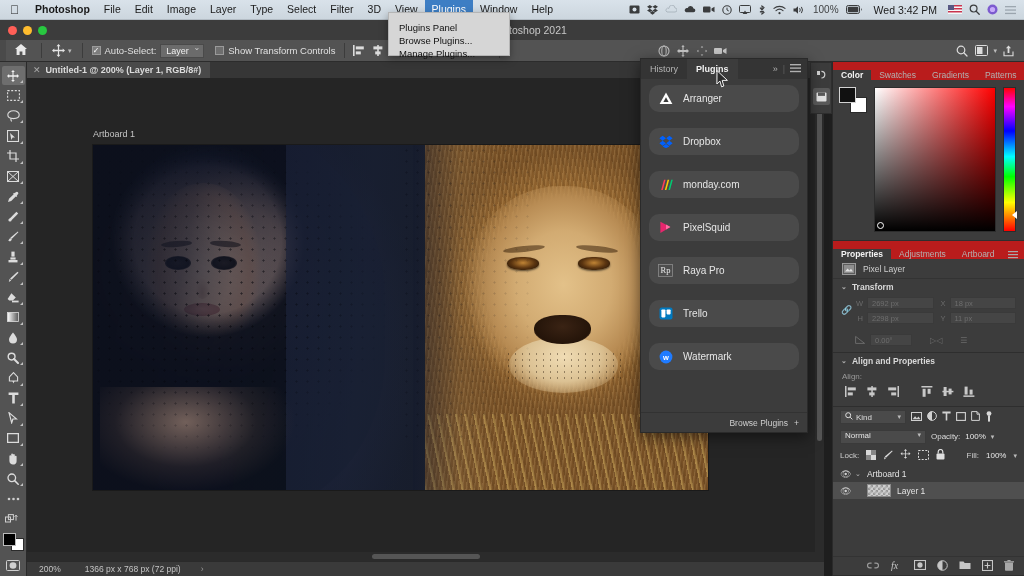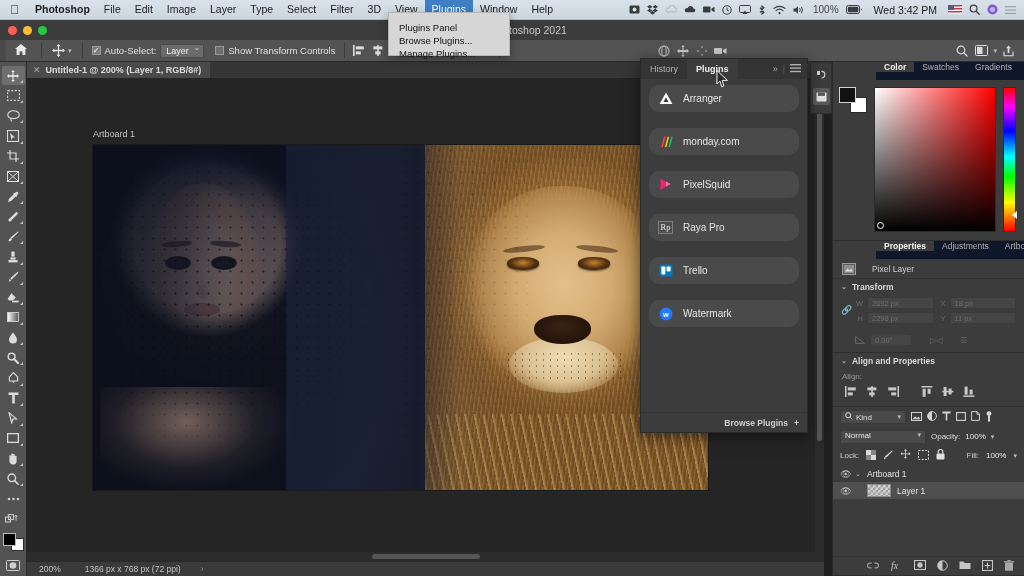--- a/index.html
+++ b/index.html
@@ -258,42 +258,42 @@
                     font-size:9px; color:#b0b0b0; }
   .pp-body { flex:1; overflow:hidden; padding:6px 8px 0 8px; }
   .pl-item {
     height:27px; background:#4a4a4a; border-radius:10px;
     display:flex; align-items:center; gap:10px; padding-left:9px;
     font-size:10px; color:#e6e6e6; margin-bottom:16px;
   }
   .pl-ic { width:15px; height:15px; display:flex; align-items:center; justify-content:center; flex:none; }
   .pp-foot {
     height:20px; border-top:1px solid #323232; display:flex; align-items:center;
-    justify-content:flex-end; gap:6px; padding-right:8px; font-size:8.5px; color:#cfcfcf;font-weight:bold;
+    justify-content:flex-end; gap:6px; padding-right:8px; font-size:8.5px; color:#cfcfcf;
   }
   .cursor-arrow { position:absolute; left:716px; top:70px; z-index:60; }
 
   
   .minidock {
     position:absolute; top:62px; left:810px; width:22px; height:52px;
     background:#3c3c3c; border:1px solid #2e2e2e; z-index:19;
     display:flex; flex-direction:column; align-items:center; padding-top:4px; gap:4px;
   }
   .minidock .md { width:17px; height:17px; display:flex; align-items:center; justify-content:center;
                   font-size:10px; color:#d0d0d0; }
   .minidock .md.sel { background:#5a5a5a; border-radius:2px; }
 
   
   .rightcol {
     position:absolute; top:62px; right:0; width:192px; height:514px;
     background:#3c3c3c; border-left:1px solid #2a2a2a; z-index:8;
     display:flex; flex-direction:column;
   }
   .pgroup { border-bottom:1px solid #2e2e2e; display:flex; flex-direction:column; }
-  .ptabs { height:18px; background:#0f172a; display:flex; align-items:flex-start;margin-left:43px; }
+  .ptabs { height:18px; background:#b91c1c; display:flex; align-items:flex-end; }
   .ptab { padding:0 8px; display:flex; align-items:center; font-size:8.5px; color:#b2b2b2; white-space:nowrap; }
   .ptab.active { background:#3c3c3c; color:#f2f2f2; font-weight:bold; }
   .ptabs .menu { margin-left:auto; display:flex; align-items:center; padding-right:6px; font-size:9px; color:#aaa; }
 
   
   .colorbody { height:160px; display:flex; padding:7px 8px 8px 6px; gap:7px; background:#3c3c3c; }
   .cp-swatch { position:relative; width:28px; height:26px; flex:none; }
   .cp-swatch .b { position:absolute; right:0; bottom:0; width:17px; height:16px; background:#fff; border:1px solid #2a2a2a; }
   .cp-swatch .f { position:absolute; left:0; top:0; width:17px; height:16px; background:#111; border:1px solid #d2d2d2; }
   .cp-field { flex:1; position:relative;
@@ -303,21 +303,21 @@
     border:1px solid #2c2c2c;
   }
   .cp-field .pick { position:absolute; left:2px; bottom:2px; width:7px; height:7px; border:1.5px solid #fff; border-radius:50%; }
   .cp-hue { width:13px; position:relative; border:1px solid #2c2c2c;
     background: linear-gradient(180deg,#ff0000 0%,#ff00ff 13%,#0000ff 30%,#00ffff 48%,#00ff00 62%,#ffff00 80%,#ff8000 90%,#ff0000 100%);
   }
   .cp-hue .marker { position:absolute; right:-2px; bottom:12px; width:0;height:0;
     border-top:4px solid transparent; border-bottom:4px solid transparent; border-right:5px solid #fff; }
 
   
-  .prop-head { height:20px; display:flex; align-items:center; gap:16px; padding:0 9px;
+  .prop-head { height:20px; display:flex; align-items:center; gap:7px; padding:0 9px;
                font-size:8.5px; color:#cfcfcf; border-bottom:1px solid #333; }
   .prop-ic { width:14px; height:12px; border:1px solid #9a9a9a; background:#5c5c5c;
              display:flex; align-items:center; justify-content:center; font-size:7px; color:#ddd; }
   .sect-head { height:16px; display:flex; align-items:center; gap:5px; padding:0 8px;
                font-size:8.5px; color:#d8d8d8; font-weight:bold; }
   .sect-head .ch { font-size:7px; color:#aaa; }
   .tf-rows { padding:2px 8px 5px 8px; position:relative; }
   .tf-row { display:flex; align-items:center; gap:4px; margin-bottom:3px; }
   .tf-lbl { font-size:7.5px; color:#6a6a6a; width:8px; text-align:right; }
   .tf-in { flex:1; height:12px; background:#454545; border:1px solid #3a3a3a;
@@ -857,20 +857,28 @@
         <span class="pl-ic">
           <svg width="14" height="13" viewBox="0 0 14 13">
               <path d="M7 0.6L13.4 12H0.6z" fill="#fff"></path>
               <path d="M7 5.2L9.6 10H4.4z" fill="#3a3a3a"></path>
             </svg>
         </span>
         <span>Arranger</span>
       </div>
       <div class="pl-item">
         <span class="pl-ic">
+          <svg width="14" height="13" viewBox="0 0 14 13">
+              <path d="M3.6 0.8L0.4 3.3l3.2 2.5 3.4-2.5zM10.4 0.8L7.2 3.3l3.2 2.5 3.2-2.5zM0.4 8.3l3.2-2.5 3.4 2.5-3.4 2.5zM10.4 5.8l3.2 2.5-3.2 2.5-3.2-2.5zM3.6 11.4l3.4-2.3 3.4 2.3-3.4 1.8z" fill="#0061ff"></path>
+            </svg>
+        </span>
+        <span>Dropbox</span>
+      </div>
+      <div class="pl-item">
+        <span class="pl-ic">
           <svg width="14" height="12" viewBox="0 0 14 12">
               <path d="M2.2 11L5 0.8h1.6L3.8 11z" fill="#ff3d57"></path>
               <path d="M5.8 11L8.6 0.8h1.6L7.4 11z" fill="#ffcb00"></path>
               <path d="M9.4 11L12.2 0.8h1.6L11 11z" fill="#00ca72"></path>
             </svg>
         </span>
         <span>monday.com</span>
       </div>
       <div class="pl-item">
         <span class="pl-ic">

